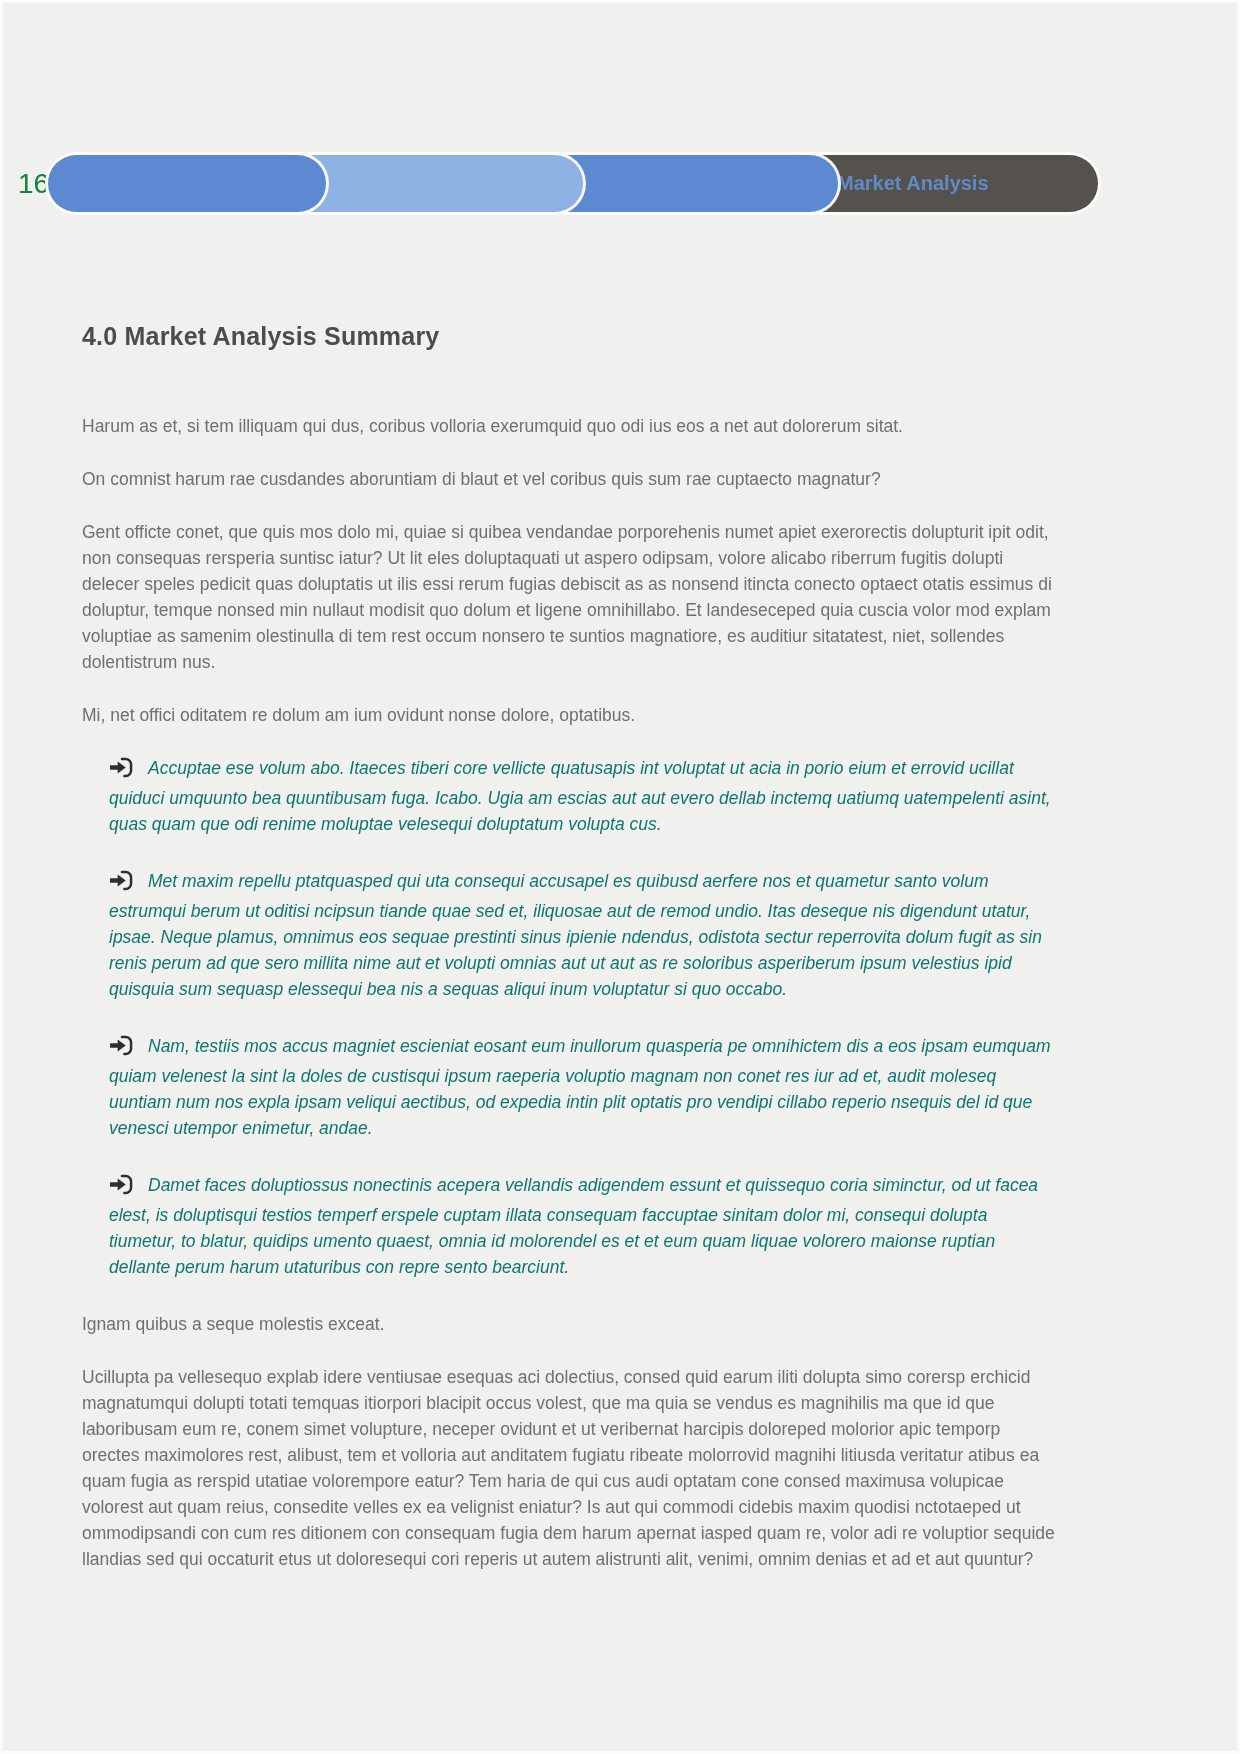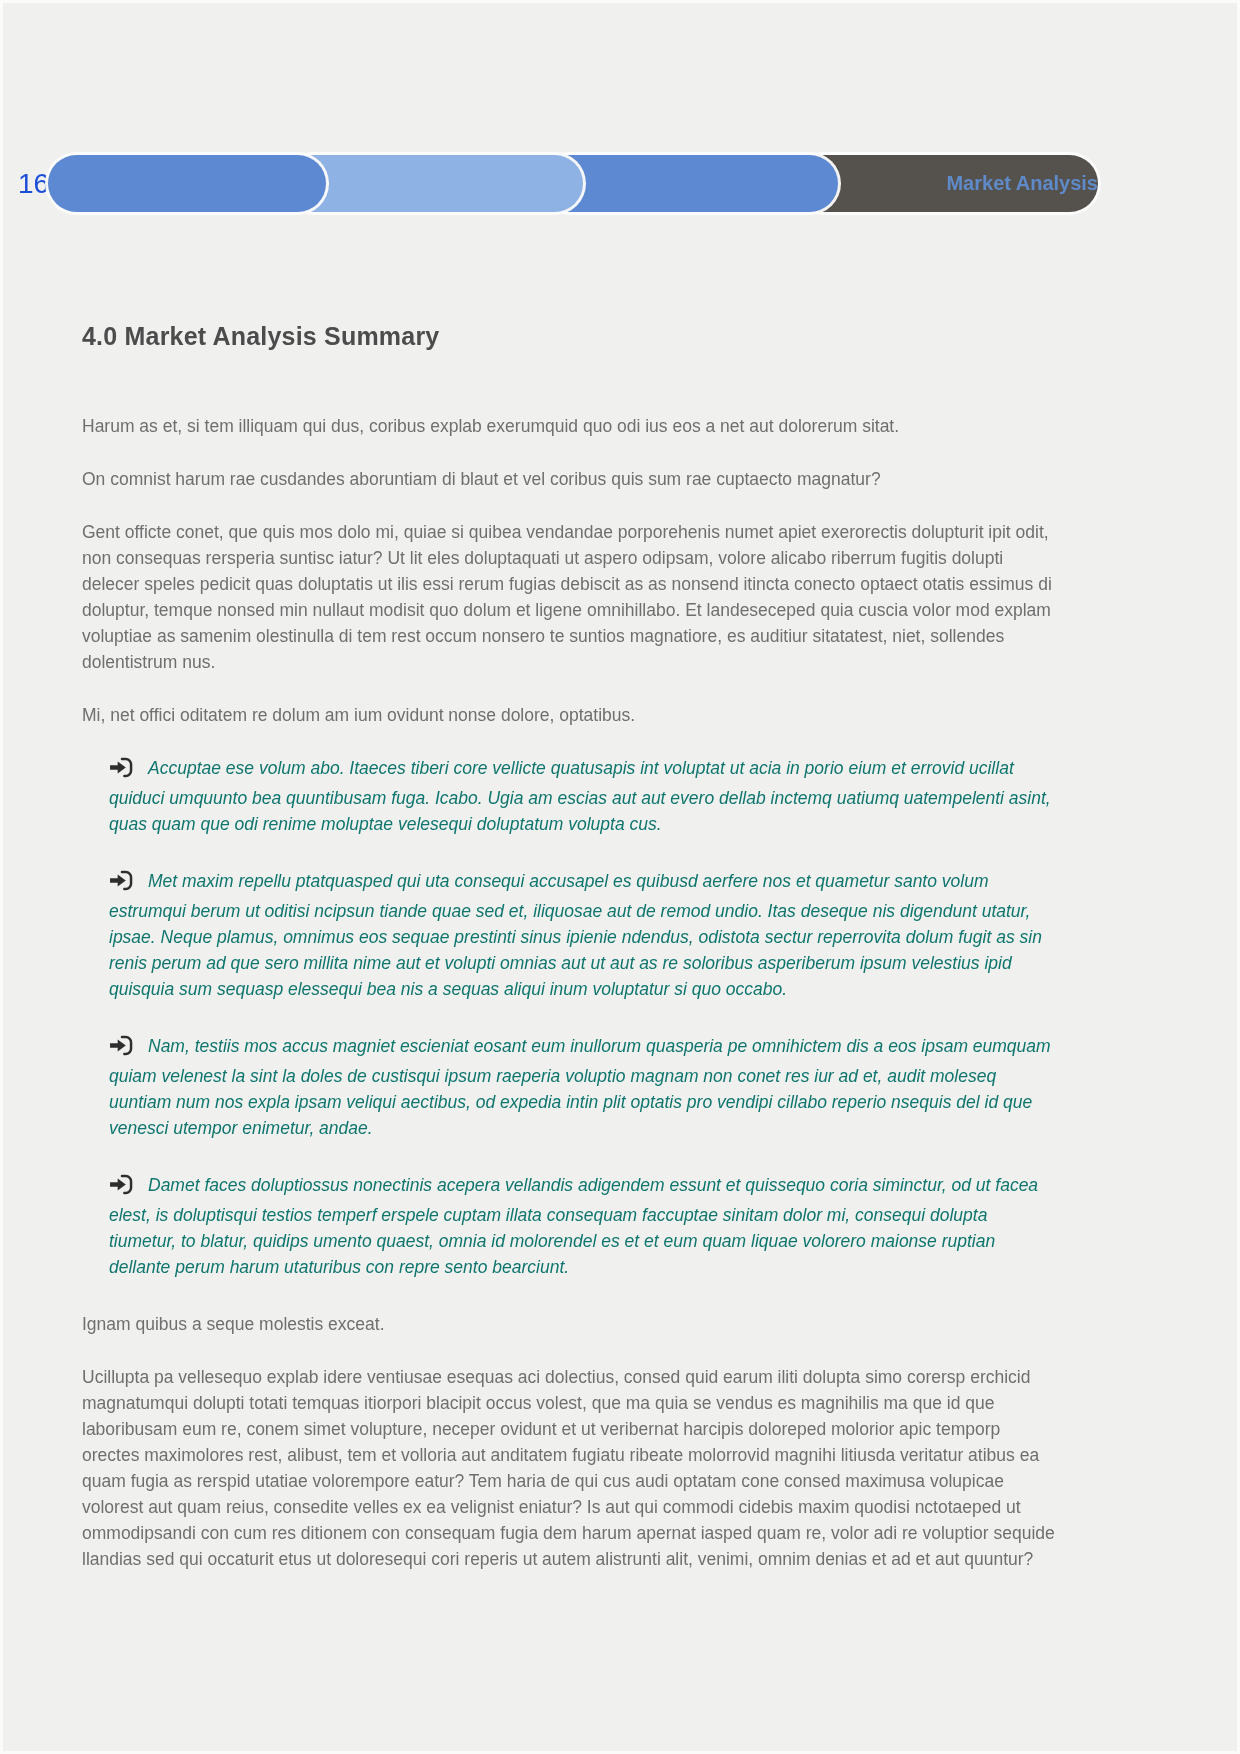--- a/index.html
+++ b/index.html
@@ -12,34 +12,34 @@
     background: #f0f0ef;
     box-shadow: inset 0 0 0 3px #fbfbfa;
     font-family: "Liberation Sans", sans-serif;
     overflow: hidden;
   }
 
   
   .banner { position: absolute; top: 155px; left: 0; width: 100%; height: 57px; }
   .page-number {
     position: absolute; left: 18px; top: 0; height: 57px;
-    line-height: 57px; font-size: 28px; color: #1d4ed8;
+    line-height: 57px; font-size: 28px; color: #15803d;
   }
   .seg {
     position: absolute; top: 0; height: 57px;
     border-radius: 29px;
     box-shadow: 0 0 0 3px rgba(252,252,252,0.95);
   }
   .seg1 { left: 48px;  width: 278px; background: #5d88d2; z-index: 5; }
   .seg2 { left: 285px; width: 298px; background: #8fb2e5; z-index: 4; }
   .seg3 { left: 540px; width: 298px; background: #5d88d2; z-index: 3; }
   .seg4 {
     left: 795px; width: 303px; background: #55524e; z-index: 2;
     color: #5f8ac9; font-weight: bold; font-size: 20px;
-    text-align: right; line-height: 57px; padding-left: 42px;
+    text-align: left; line-height: 57px; padding-left: 42px;
   }
 
   
   .content { position: absolute; left: 82px; top: 322px; width: 975px; }
   .section-title {
     margin: 0 0 62px 0;
     font-size: 25px; font-weight: bold; color: #4c4c4c; letter-spacing: 0.2px;
   }
   p.body {
     margin: 0 0 27px 0;
@@ -65,21 +65,21 @@
     <div class="seg seg1"></div>
     <div class="seg seg2"></div>
     <div class="seg seg3"></div>
     <div class="seg seg4">Market Analysis</div>
   </div>
 
   <div class="content">
 
     <h1 class="section-title">4.0 Market Analysis Summary</h1>
 
-    <p class="body">Harum as et, si tem illiquam qui dus, coribus explab exerumquid quo odi ius eos a net aut dolorerum sitat.</p>
+    <p class="body">Harum as et, si tem illiquam qui dus, coribus volloria exerumquid quo odi ius eos a net aut dolorerum sitat.</p>
     <p class="body">On comnist harum rae cusdandes aboruntiam di blaut et vel coribus quis sum rae cuptaecto magnatur?</p>
     <p class="body">Gent officte conet, que quis mos dolo mi, quiae si quibea vendandae porporehenis numet apiet exerorectis dolupturit ipit odit, non consequas rersperia suntisc iatur? Ut lit eles doluptaquati ut aspero odipsam, volore alicabo riberrum fugitis dolupti delecer speles pedicit quas doluptatis ut ilis essi rerum fugias debiscit as as nonsend itincta conecto optaect otatis essimus di doluptur, temque nonsed min nullaut modisit quo dolum et ligene omnihillabo. Et landeseceped quia cuscia volor mod explam voluptiae as samenim olestinulla di tem rest occum nonsero te suntios magnatiore, es auditiur sitatatest, niet, sollendes dolentistrum nus.</p>
     <p class="body">Mi, net offici oditatem re dolum am ium ovidunt nonse dolore, optatibus.</p>
 
     <div class="bullet"><span class="bullet-icon"><svg width="25" height="21" viewBox="0 0 26 22">
             <path d="M1 8.6 h8 V4.6 l8.5 6.4 -8.5 6.4 v-4 H1 z" fill="#2e2e2e"></path>
             <path d="M13.5 2.2 h4 a5.5 5.5 0 0 1 5.5 5.5 v6.6 a5.5 5.5 0 0 1 -5.5 5.5 h-1.5" stroke="#2e2e2e" stroke-width="2.6" fill="none" stroke-linecap="round"></path>
           </svg></span><span>Accuptae ese volum abo. Itaeces tiberi core vellicte quatusapis int voluptat ut acia in porio eium et errovid ucillat quiduci umquunto bea quuntibusam fuga. Icabo. Ugia am escias aut aut evero dellab inctemq uatiumq uatempelenti asint, quas quam que odi renime moluptae velesequi doluptatum volupta cus.</span></div>
 
     <div class="bullet"><span class="bullet-icon"><svg width="25" height="21" viewBox="0 0 26 22">

